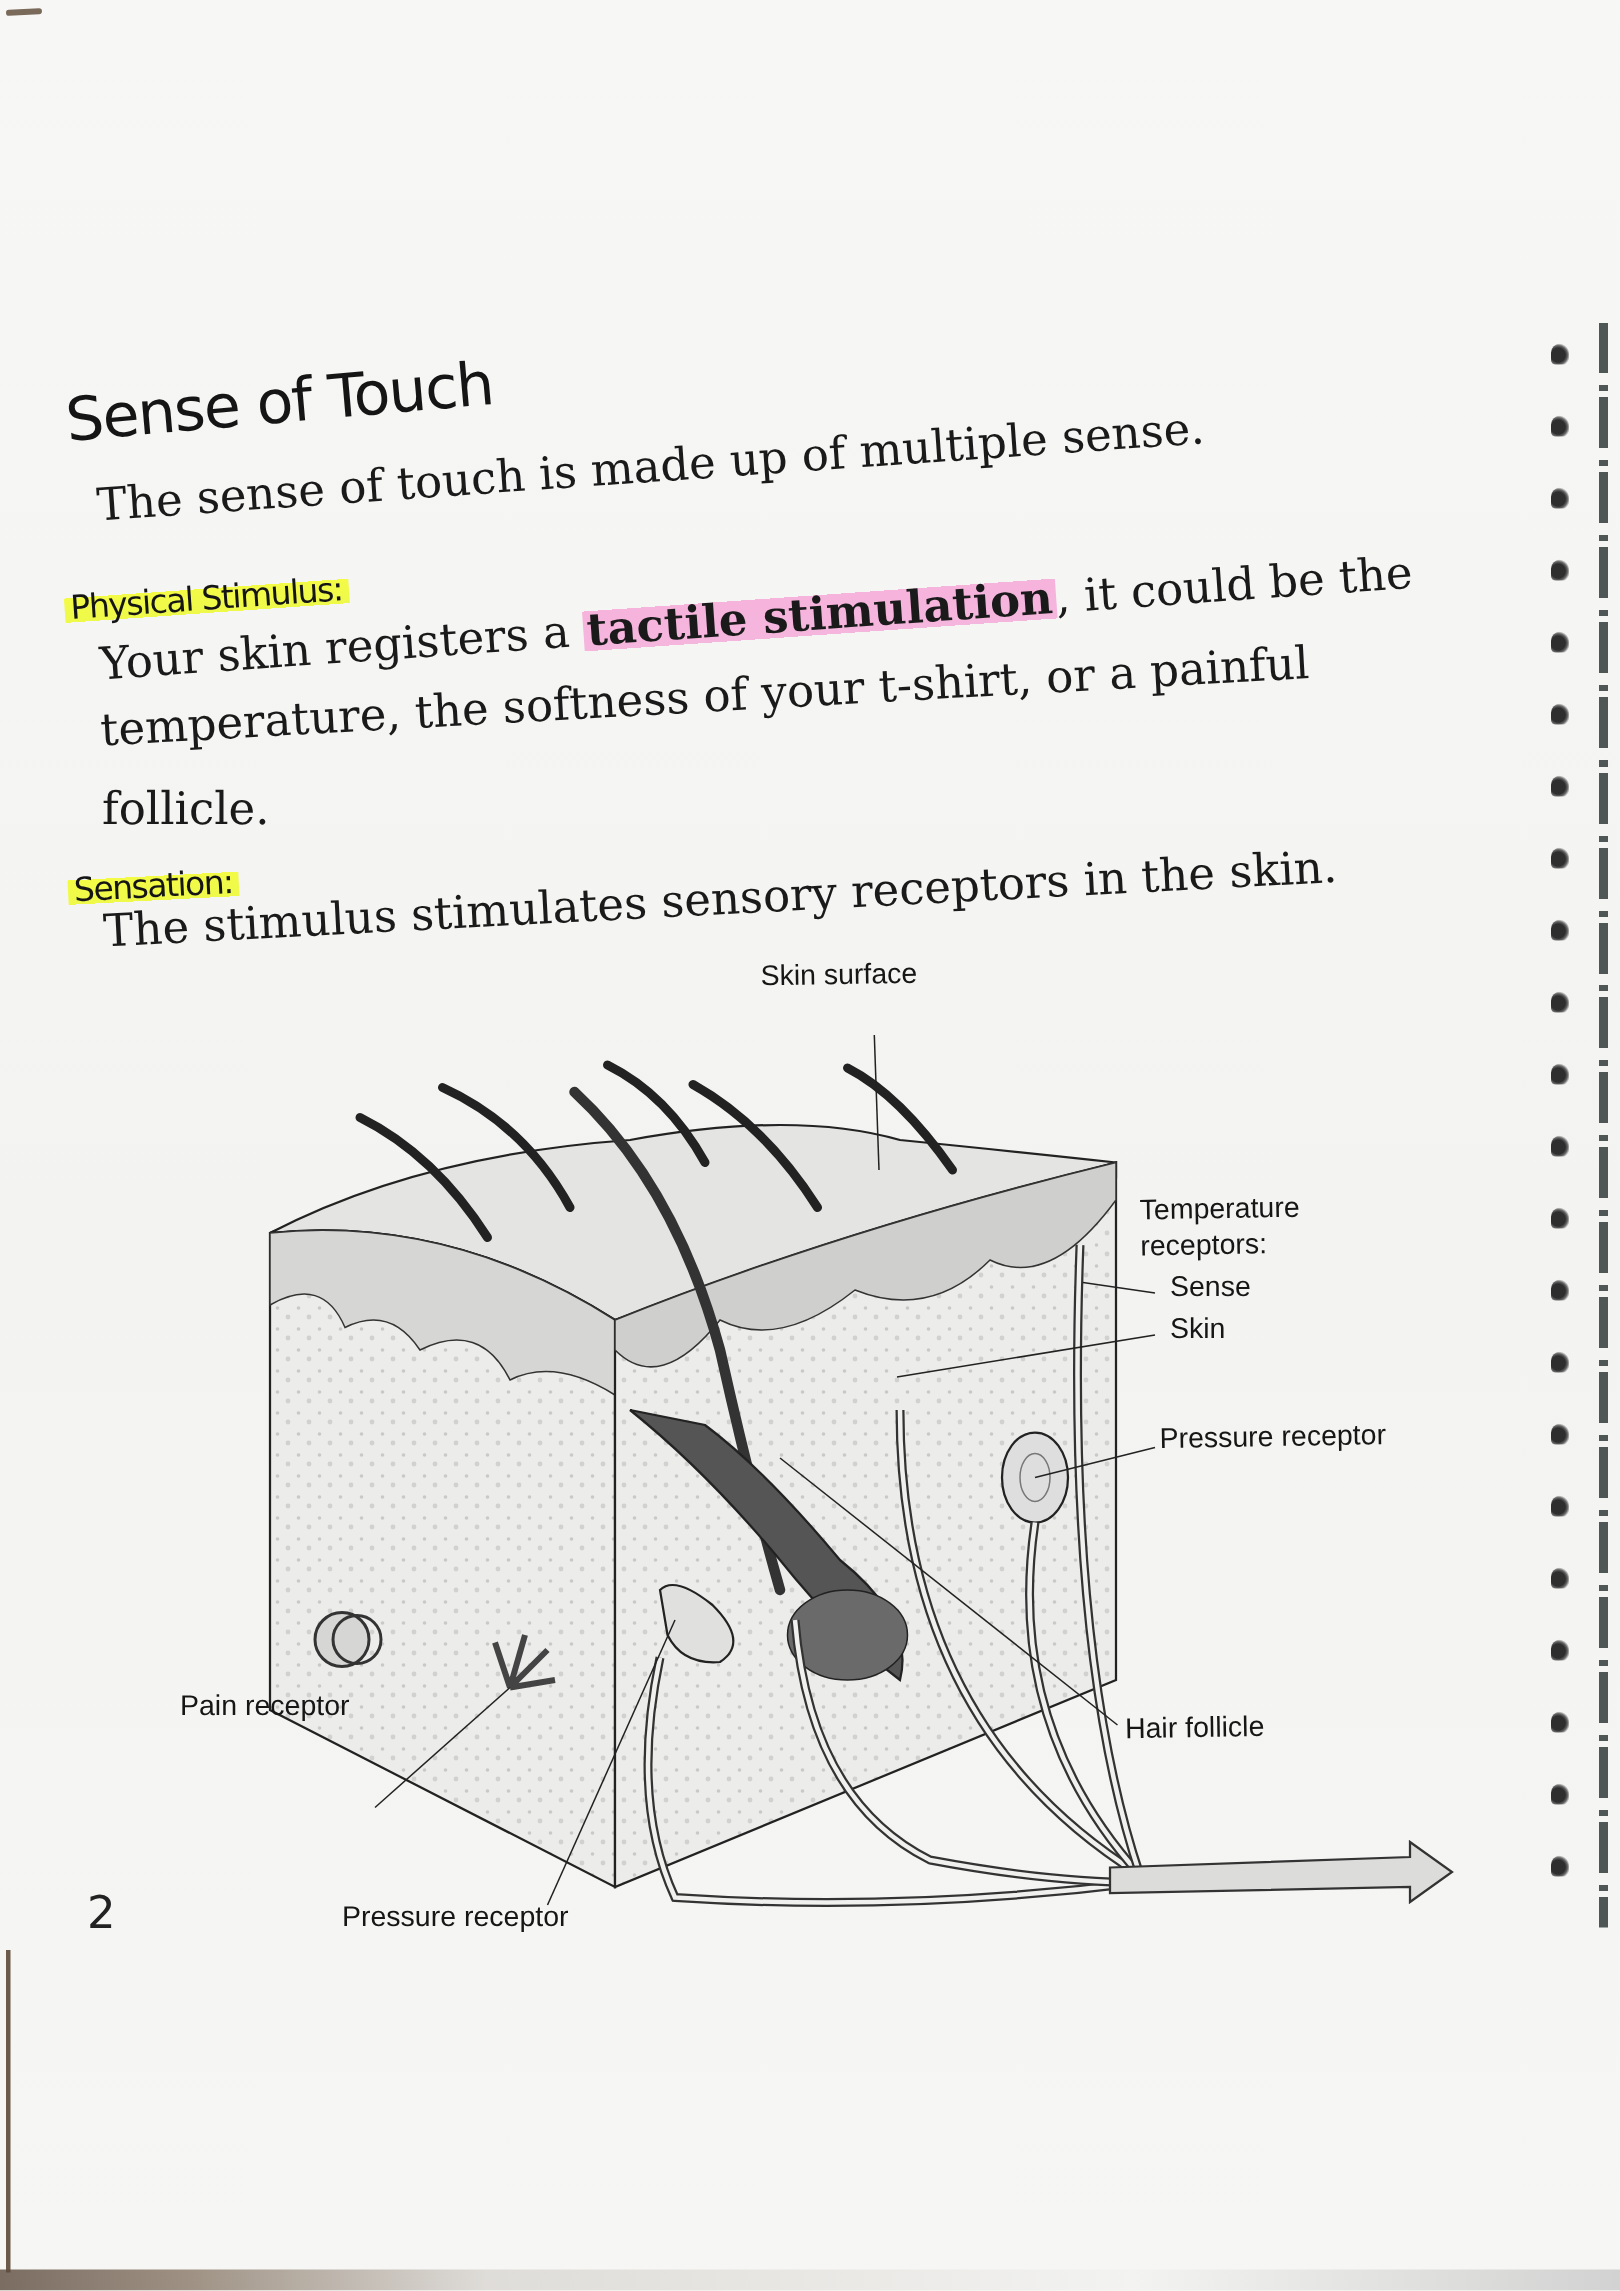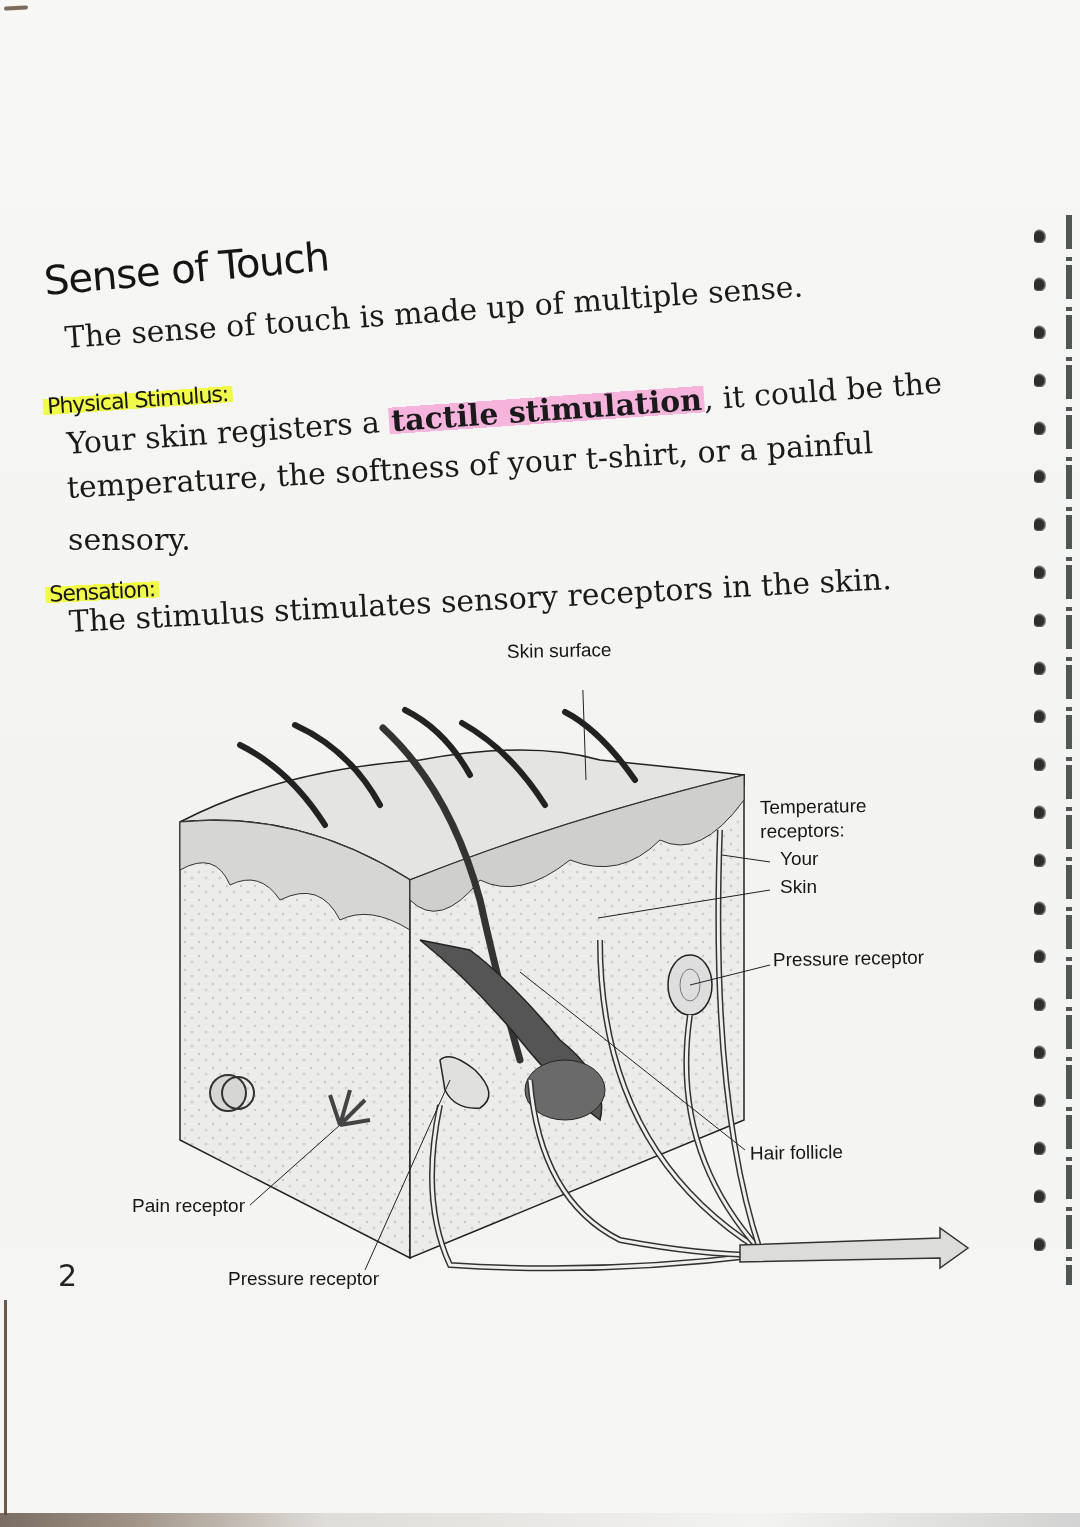--- a/index.html
+++ b/index.html
@@ -58,21 +58,21 @@
     .hl-pink { background: linear-gradient(180deg, transparent 12%, #f6b3dc 12%, #f5b6de 88%, transparent 88%); font-weight: 700; padding: 0 2px; }
 
     
     .lbl { position: absolute; font-family: "Liberation Sans", sans-serif; font-size: 19px; color: #161616; white-space: nowrap; }
     .lbl-skin { left: 507px; top: 640px; transform: rotate(-1deg); }
     .lbl-temp { left: 760px; top: 795px; line-height: 1.25; transform: rotate(-1deg); }
     .lbl-cold { left: 780px; top: 848px; }
     .lbl-heat { left: 780px; top: 876px; }
     .lbl-press1 { left: 773px; top: 948px; transform: rotate(-1deg); }
     .lbl-hair { left: 750px; top: 1142px; transform: rotate(-1deg); }
-    .lbl-pain { left: 120px; top: 1195px; margin-left: 12px; }
+    .lbl-pain { left: 120px; top: 1127px; }
     .lbl-press2 { left: 228px; top: 1268px; }
 
     .page-num { position: absolute; left: 58px; top: 1258px; font-family: "DejaVu Sans", sans-serif; font-size: 30px; color: #222; }
 
     .diagram { position: absolute; left: 170px; top: 690px; width: 810px; height: 600px; }
   </style>
 </head>
 <body>
 
 <div class="page">
@@ -107,21 +107,21 @@
   </div>
 
   <div class="hand title">Sense of Touch</div>
   <div class="print p1">The sense of touch is made up of multiple sense.</div>
 
   <div class="hand subhead sub-physical">Physical Stimulus:</div>
   <div class="print p2a">
     <span>Your skin registers a </span><span class="hl-pink">tactile stimulation</span><span>, it could be the</span>
   </div>
   <div class="print p2b">temperature, the softness of your t-shirt, or a painful</div>
-  <div class="print p2c">sensory.</div>
+  <div class="print p2c">follicle.</div>
 
   <div class="hand subhead sub-sensation">Sensation:</div>
   <div class="print p3">The stimulus stimulates sensory receptors in the skin.</div>
 
   <svg class="diagram" viewBox="170 690 810 600" width="810" height="600">
     <defs>
       <pattern id="speck" width="14" height="14" patternUnits="userSpaceOnUse">
         <rect width="14" height="14" fill="#ececea"></rect>
         <circle cx="3" cy="4" r="1.2" fill="#c9c9c7"></circle>
         <circle cx="10" cy="10" r="1.6" fill="#d1d1cf"></circle>
@@ -178,21 +178,21 @@
     <line x1="520" y1="972" x2="745" y2="1150" stroke="#222" stroke-width="1"></line>
     <line x1="340" y1="1125" x2="250" y2="1205" stroke="#222" stroke-width="1"></line>
     <line x1="450" y1="1080" x2="365" y2="1270" stroke="#222" stroke-width="1"></line>
   </svg>
 
   <div class="lbl lbl-skin">Skin surface</div>
   <div class="lbl lbl-temp">
     <div>Temperature</div>
     <div>receptors:</div>
   </div>
-  <div class="lbl lbl-cold">Your</div>
+  <div class="lbl lbl-cold">Sense</div>
   <div class="lbl lbl-heat">Skin</div>
   <div class="lbl lbl-press1">Pressure receptor</div>
   <div class="lbl lbl-hair">Hair follicle</div>
   <div class="lbl lbl-pain">Pain receptor</div>
   <div class="lbl lbl-press2">Pressure receptor</div>
 
   <div class="page-num">2</div>
 </div>
 
 </body></html>

